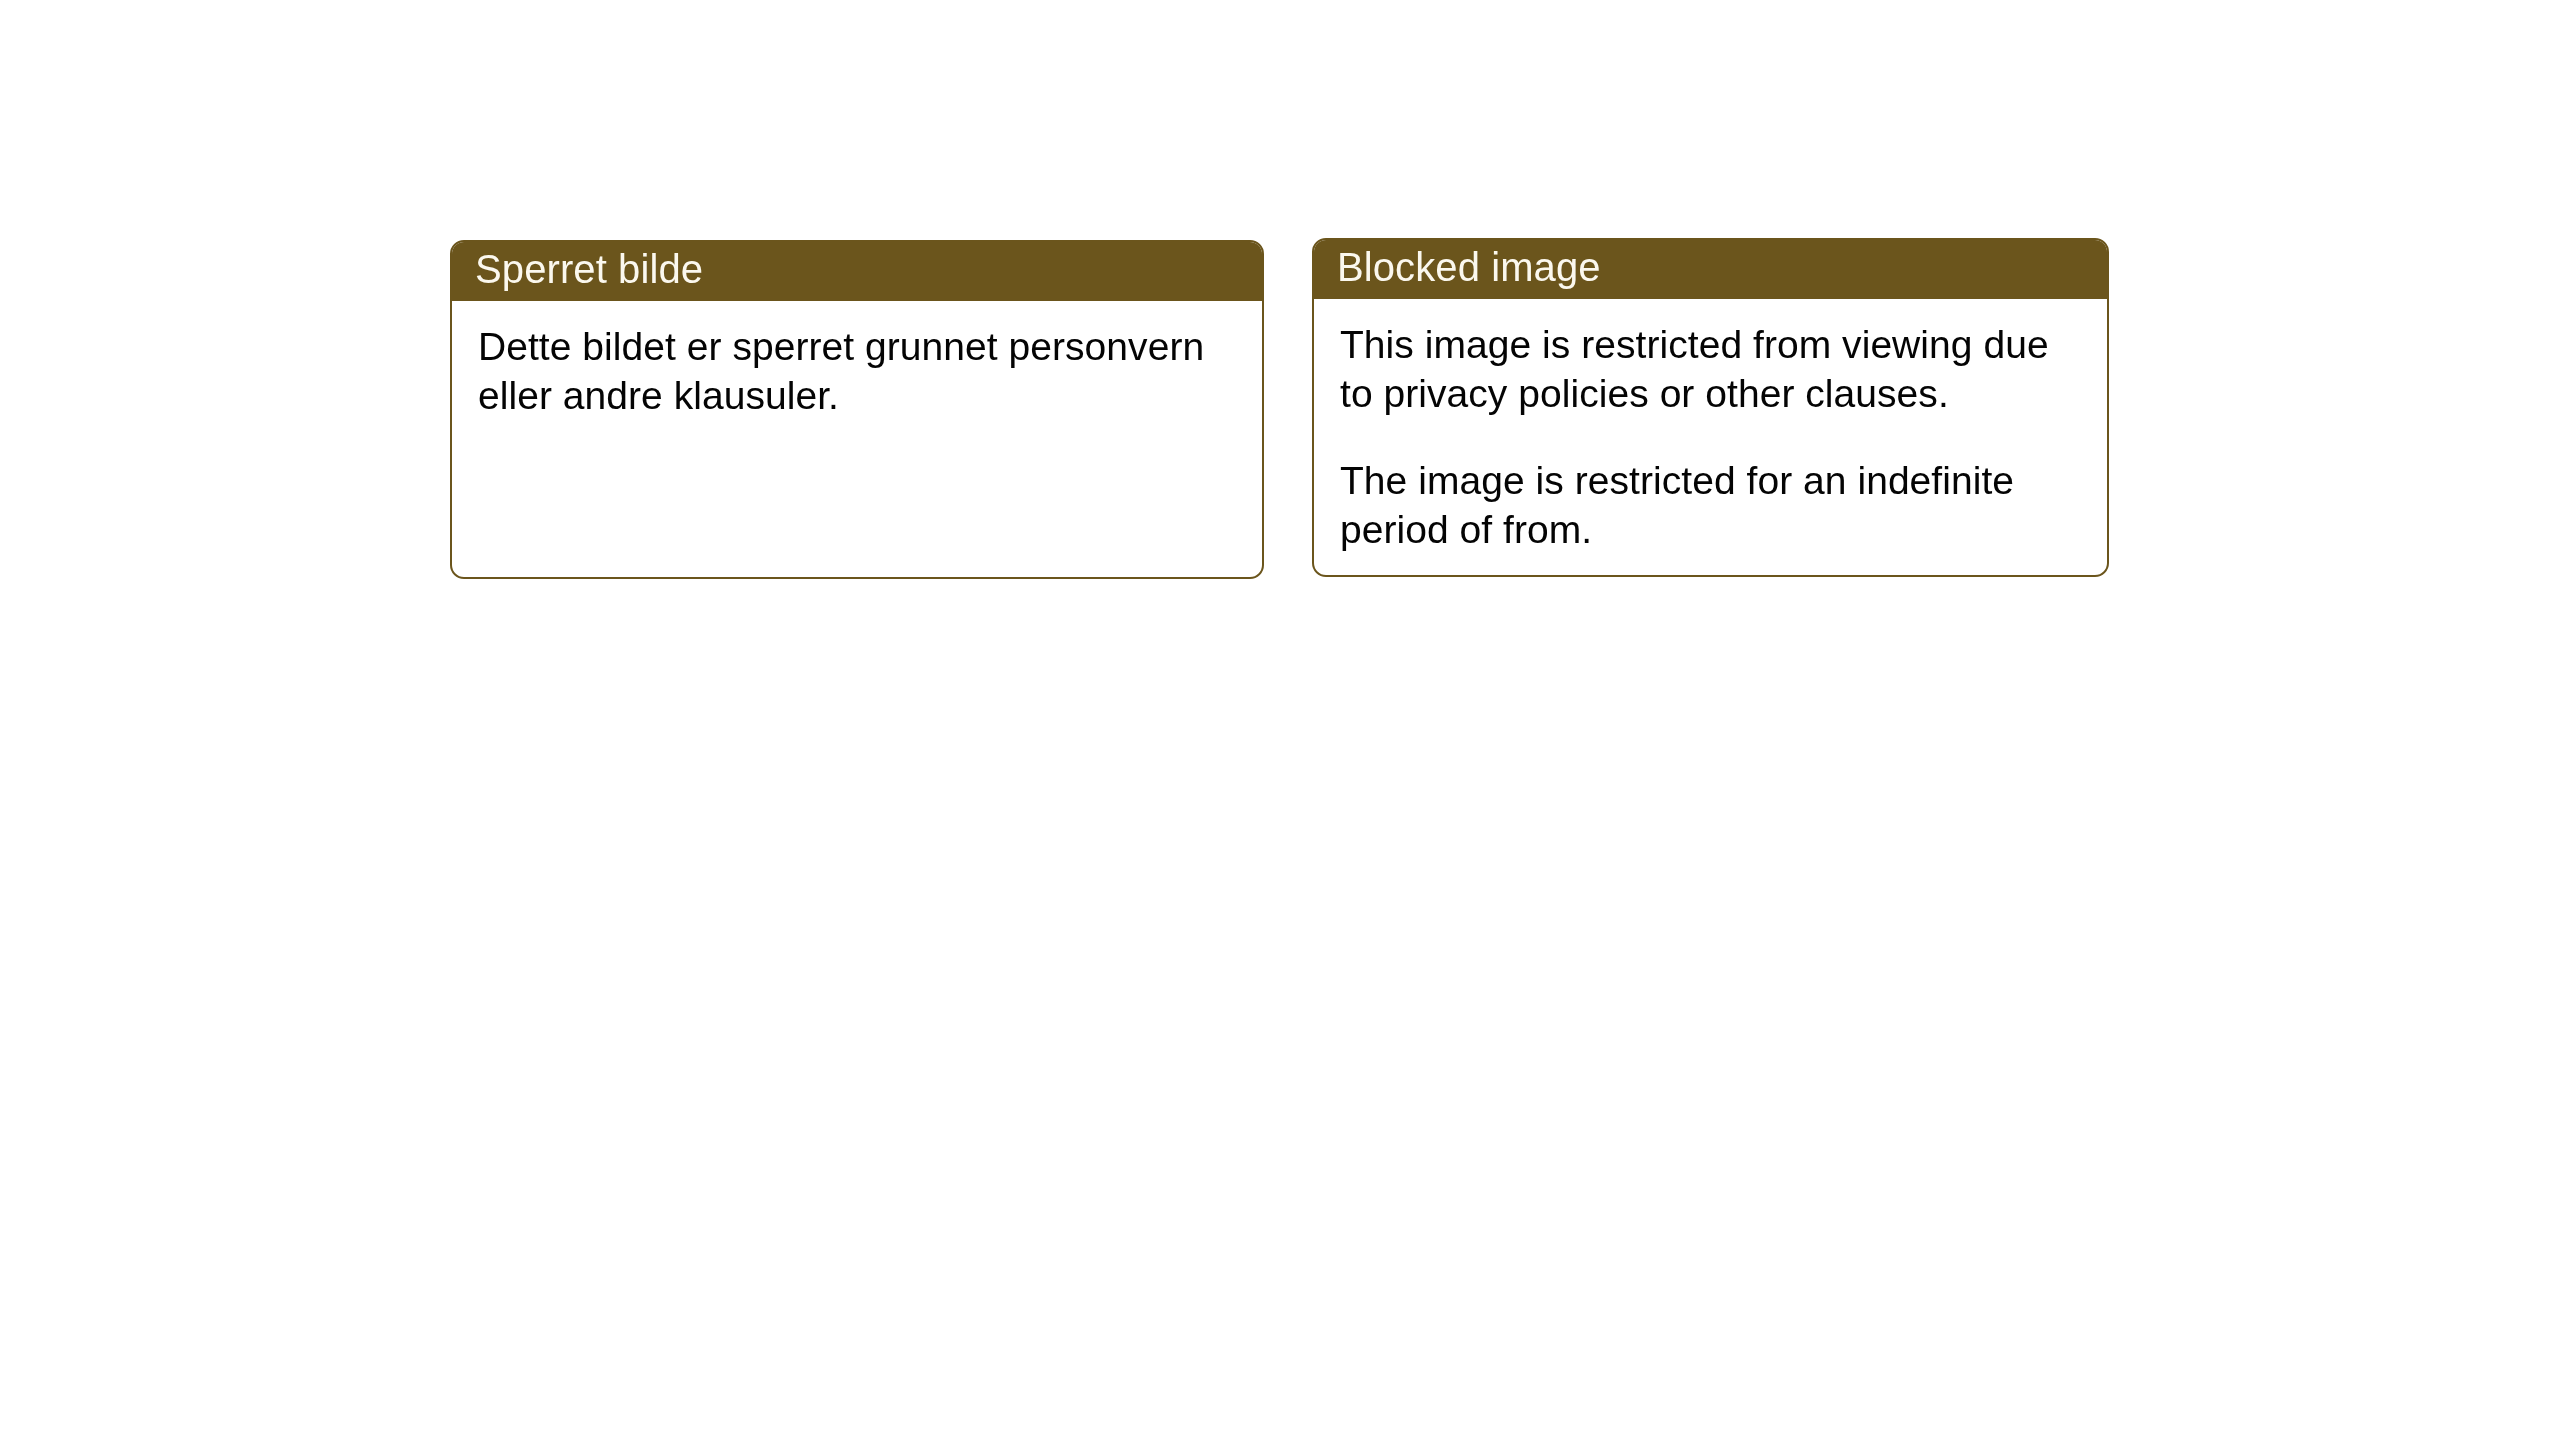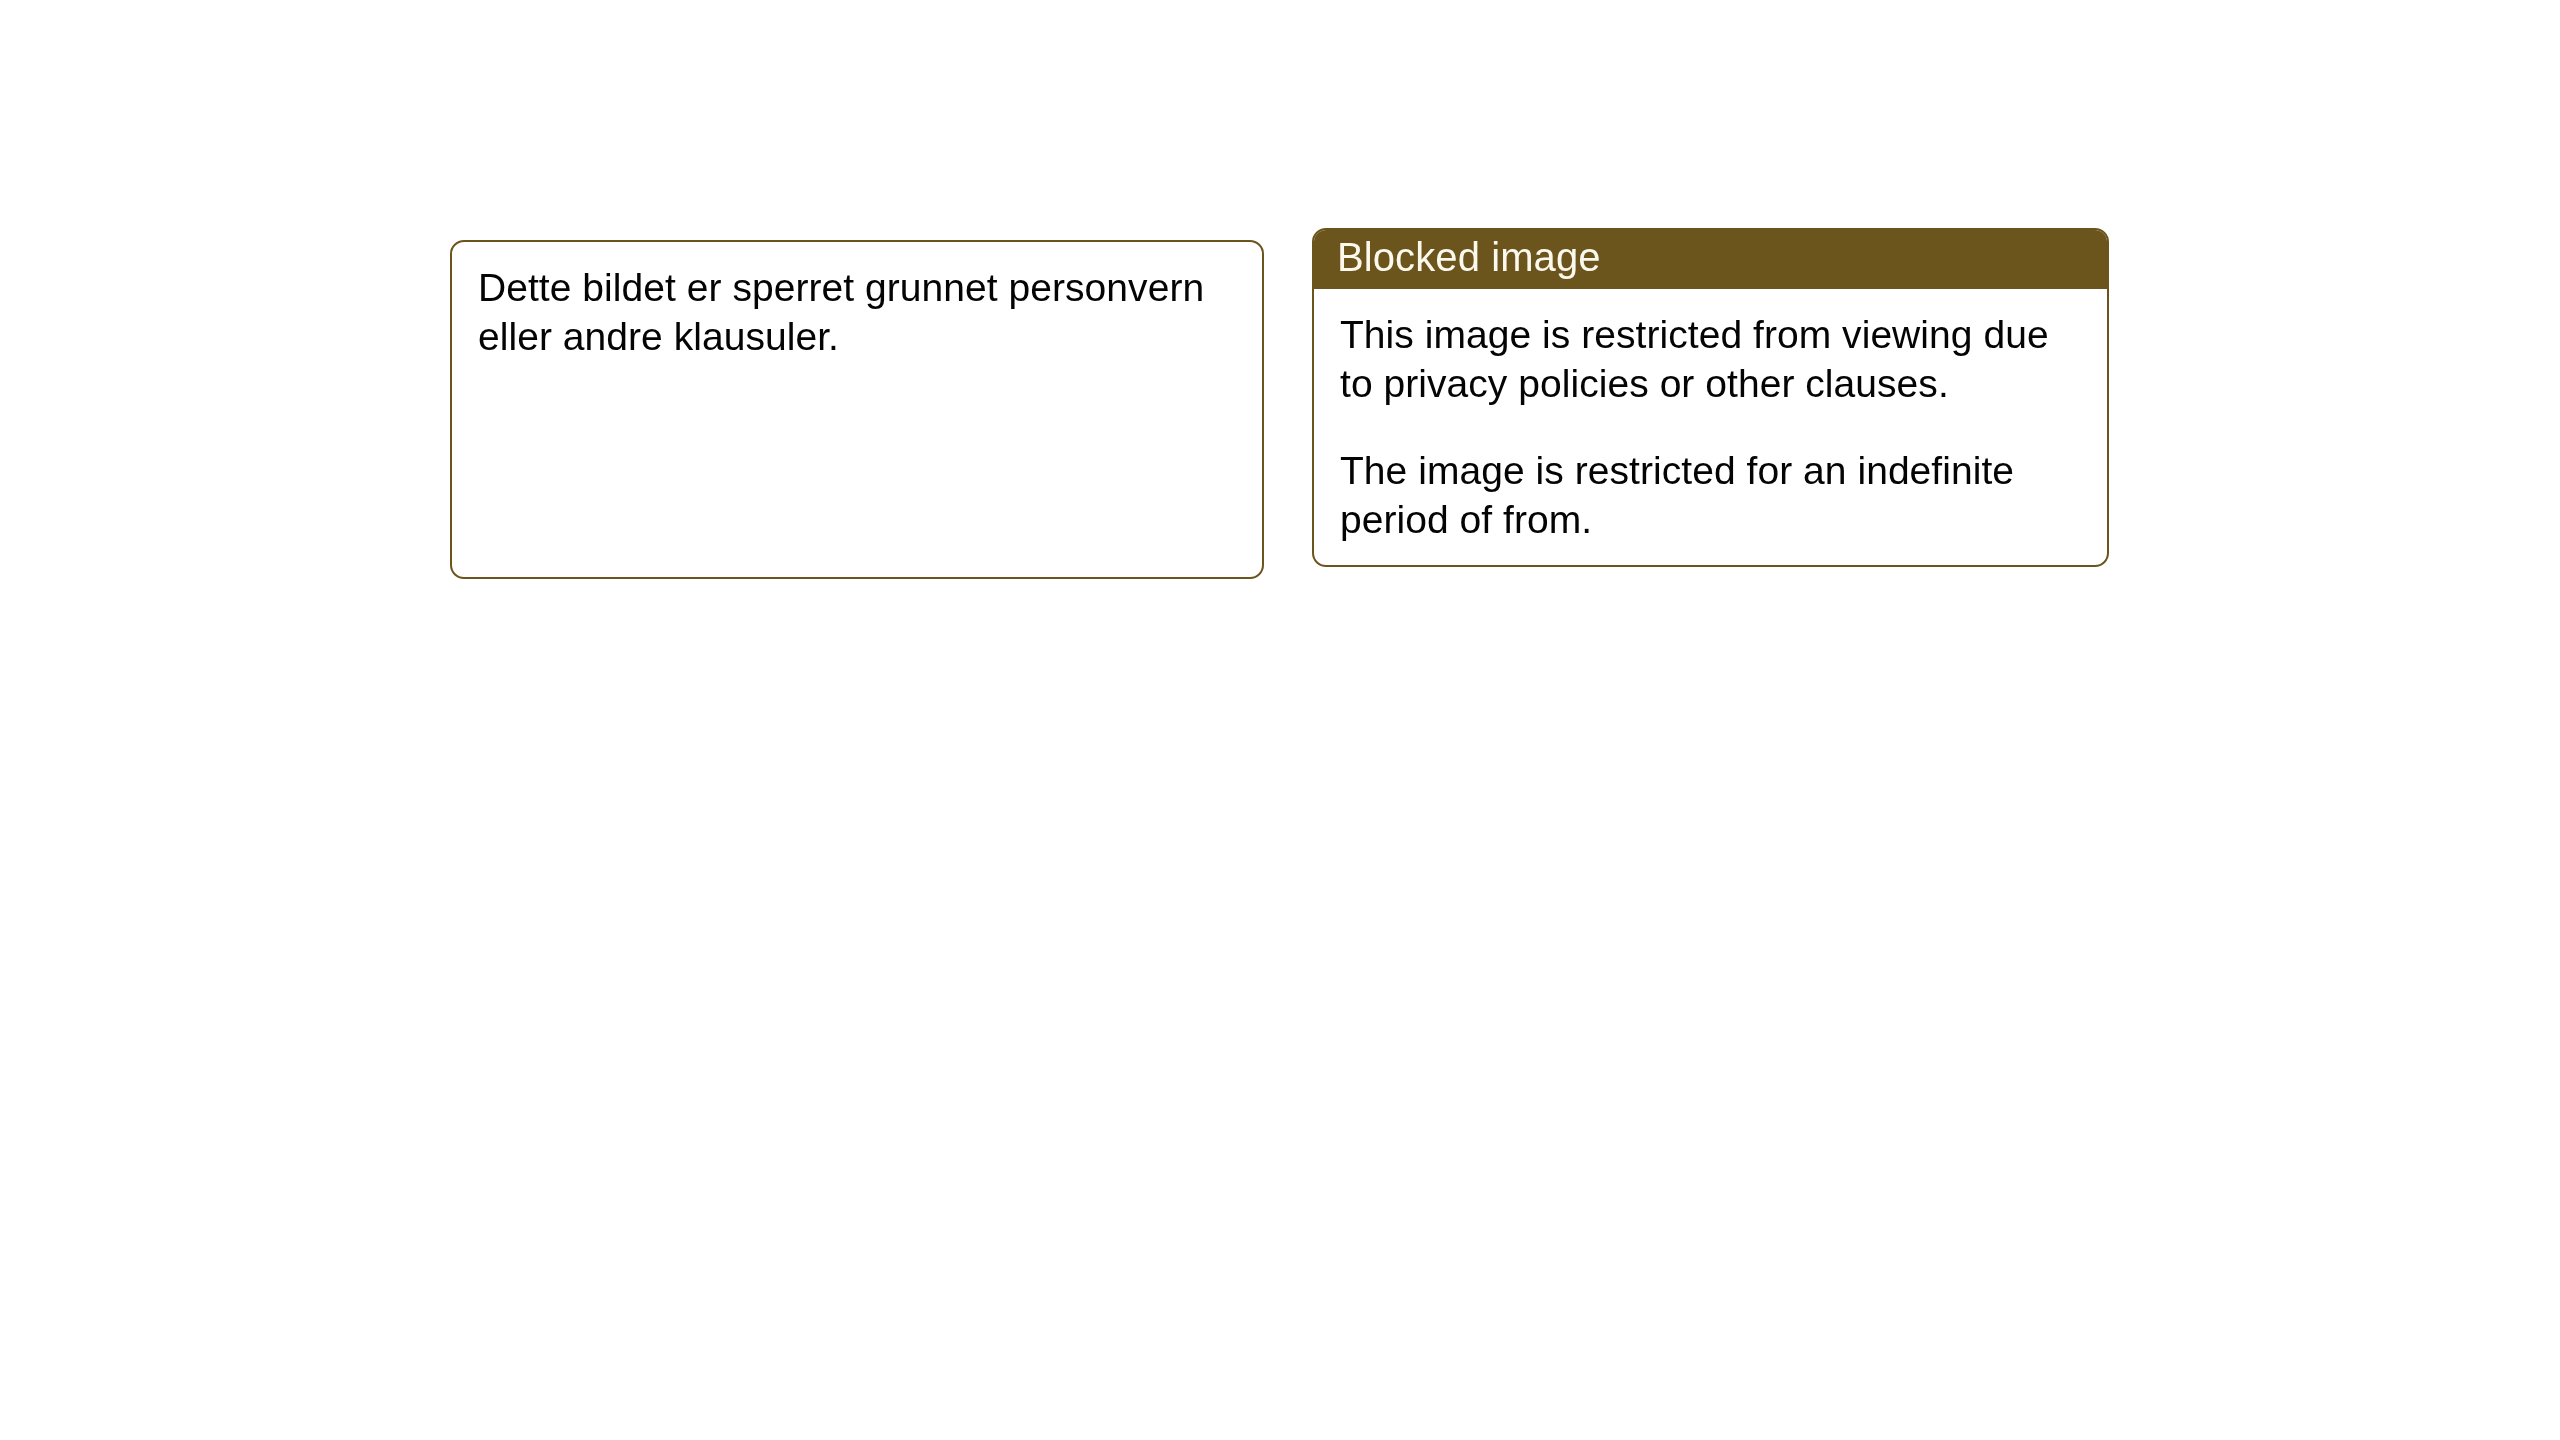--- a/index.html
+++ b/index.html
@@ -36,21 +36,21 @@
 
   .notice-card--norwegian {
     left: 450px;
     top: 240px;
     width: 814px;
     height: 339px;
   }
 
   .notice-card--english {
     left: 1312px;
-    top: 228px;
+    top: 238px;
     width: 797px;
     height: 339px;
   }
 
   
   .card-header {
     box-sizing: border-box;
     height: 61px;
     background: #6b551c;
     display: flex;
@@ -90,20 +90,23 @@
     margin-top: 37px;
   }
 </style>
 </head>
 <body>
 
 <div class="canvas">
 
   <div class="notice-card notice-card--norwegian">
 
+    <div class="card-header">
+      <span class="card-title">Sperret bilde</span>
+    </div>
 
     <div class="card-body">
       <p class="card-paragraph">Dette bildet er sperret grunnet personvern eller andre klausuler.</p>
     </div>
   </div>
 
   <div class="notice-card notice-card--english">
 
     <div class="card-header">
       <span class="card-title">Blocked image</span>

